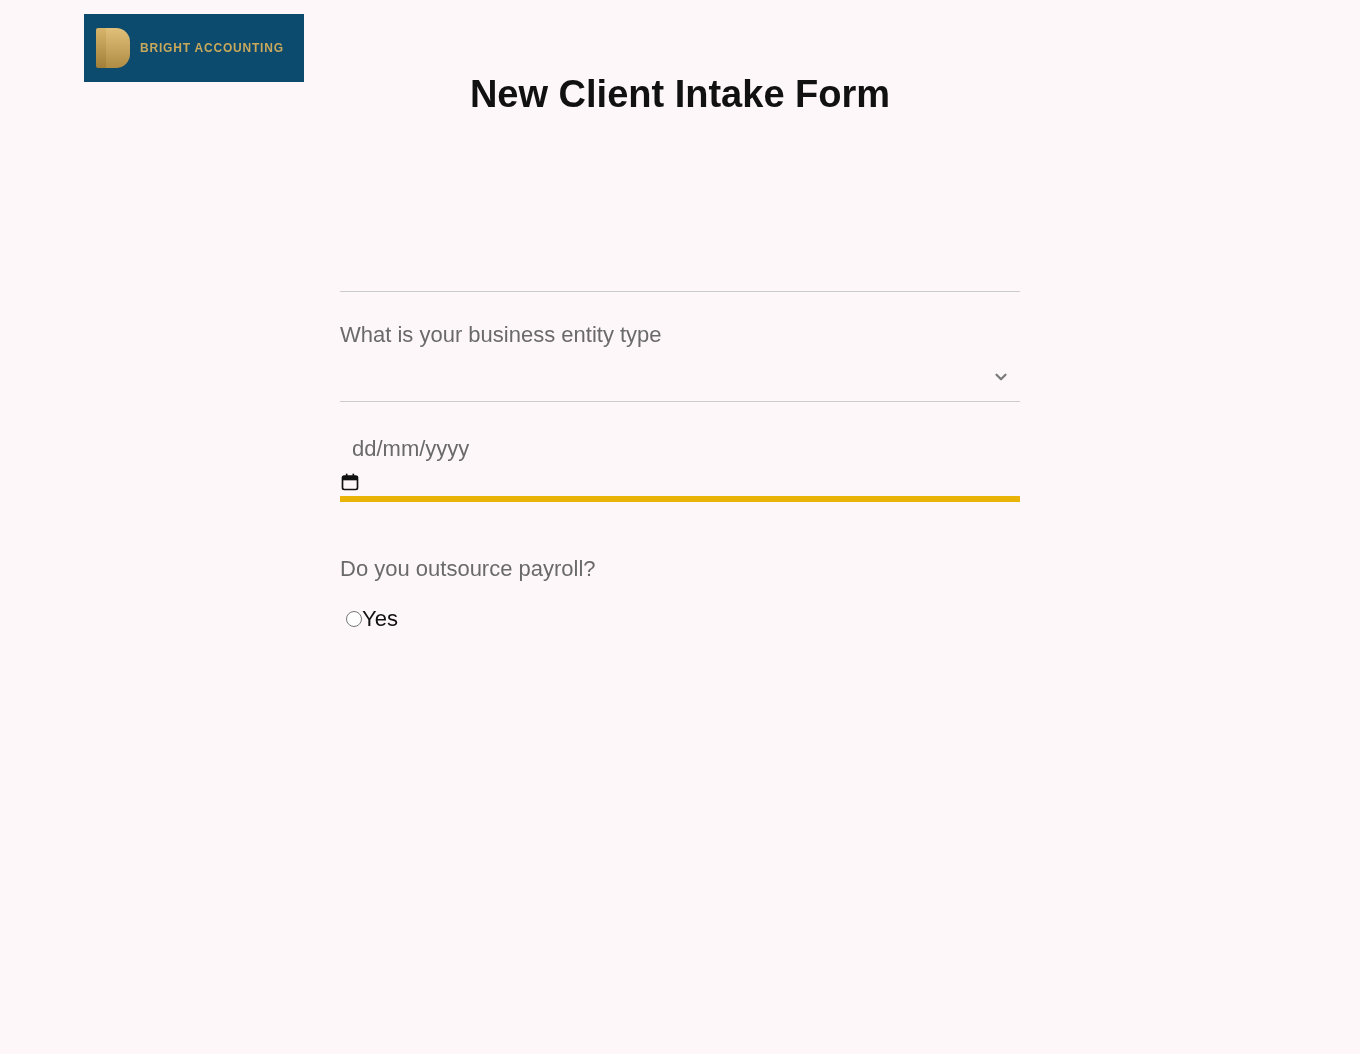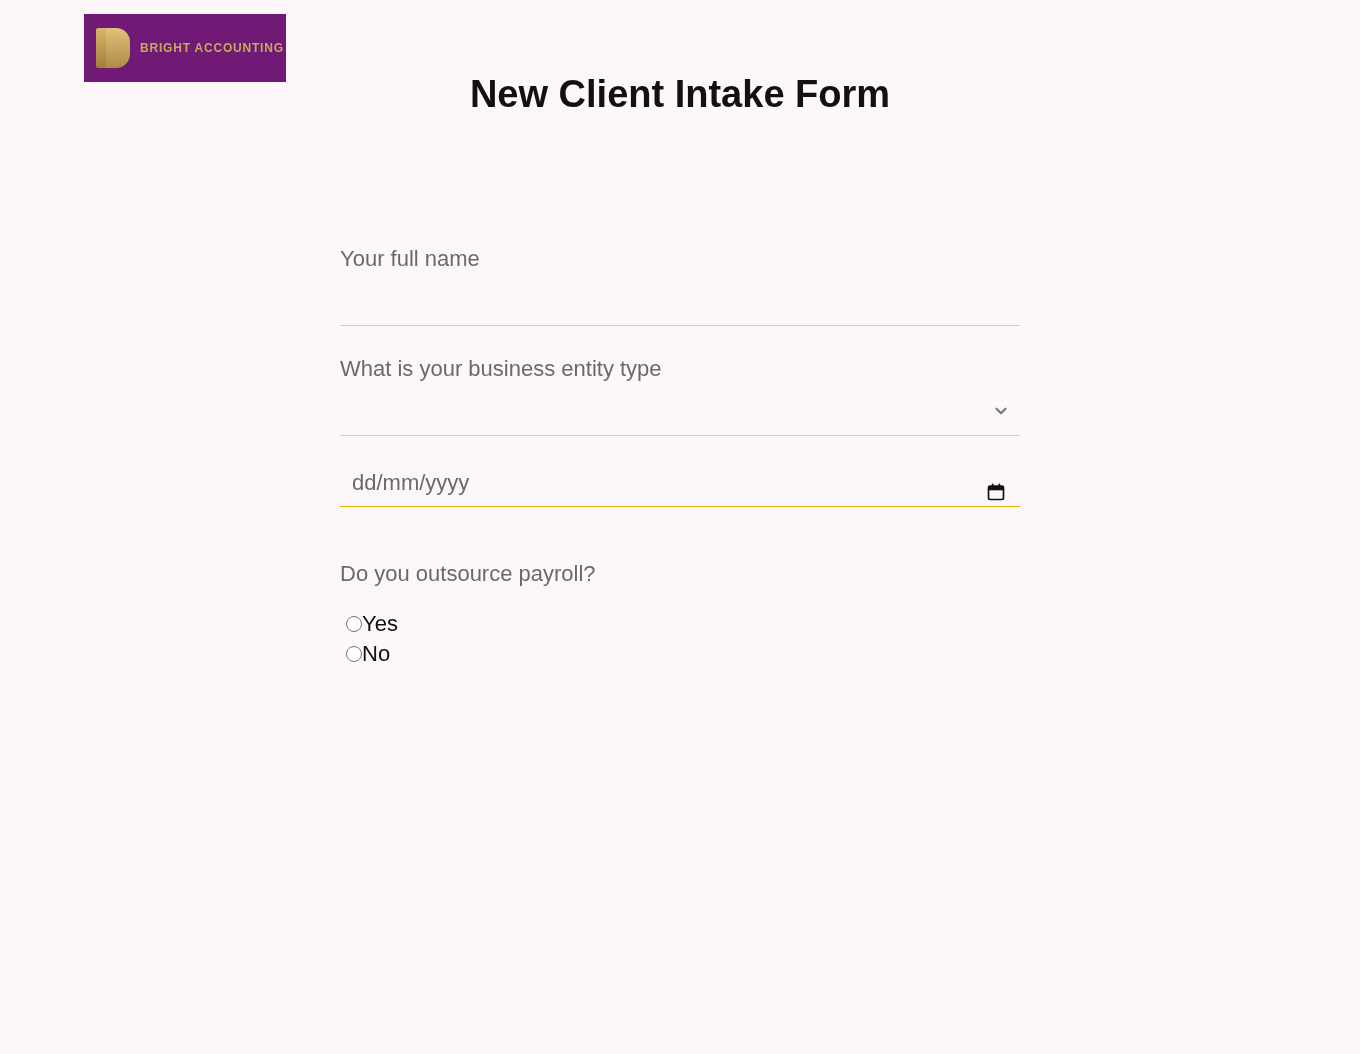--- a/index.html
+++ b/index.html
@@ -7,23 +7,23 @@
     background: #fef7f9;
     font-family: 'Segoe UI', Tahoma, Geneva, Verdana, sans-serif;
     width: 1360px;
     min-height: 1054px;
     position: relative;
   }
   .logo-wrap {
     position: absolute;
     top: 14px;
     left: 84px;
-    width: 202px;
+    width: 220px;
     height: 68px;
-    background: #701a75;
+    background: #0c4a6e;
     display: flex;
     align-items: center;
     padding-left: 12px;
     gap: 10px;
   }
   .logo-mark {
     width: 34px;
     height: 40px;
     position: relative;
   }
@@ -96,23 +96,24 @@
   }
   .chevron {
     position: absolute;
     right: 10px;
     top: 12px;
     pointer-events: none;
     color: #7a7a7a;
   }
   .date-row {
     position: relative;
-    border-bottom: 1px solid #eab308;
+    border-bottom: 6px solid #eab308;
     display: flex;
-    align-items: flex-end;
+    align-items: flex-start;
+    flex-direction: column;
   }
   .date-input {
     border: none;
     border-bottom: none;
     height: 46px;
     padding-left: 12px;
     flex: 1;
     color: #6a6a6a;
   }
   .date-input::placeholder { color: #6a6a6a; }
@@ -143,21 +144,20 @@
   <div class="logo-mark"></div>
   <div class="logo-text">BRIGHT ACCOUNTING</div>
 </div>
 
 <div class="page">
   <h1 class="title">New Client Intake Form</h1>
 
   <div class="form-area">
 
     <div class="field-block">
-      <div class="field-label">Your full name</div>
       <input type="text" class="text-input" style="">
     </div>
 
     <div class="field-block tight">
       <div class="field-label">What is your business entity type</div>
       <div class="select-wrap">
         <select class="select-input">
           <option></option>
         </select>
         <span class="chevron">
@@ -183,21 +183,17 @@
       </div>
     </div>
 
     <div class="payroll-section">
       <div class="field-label">Do you outsource payroll?</div>
       <div class="radio-group">
         <label class="radio-row">
           <input type="radio" name="outsource" style="">
           <span>Yes</span>
         </label>
-        <label class="radio-row">
-          <input type="radio" name="outsource" style="">
-          <span>No</span>
-        </label>
       </div>
     </div>
 
   </div>
 </div>
 
 </body></html>

